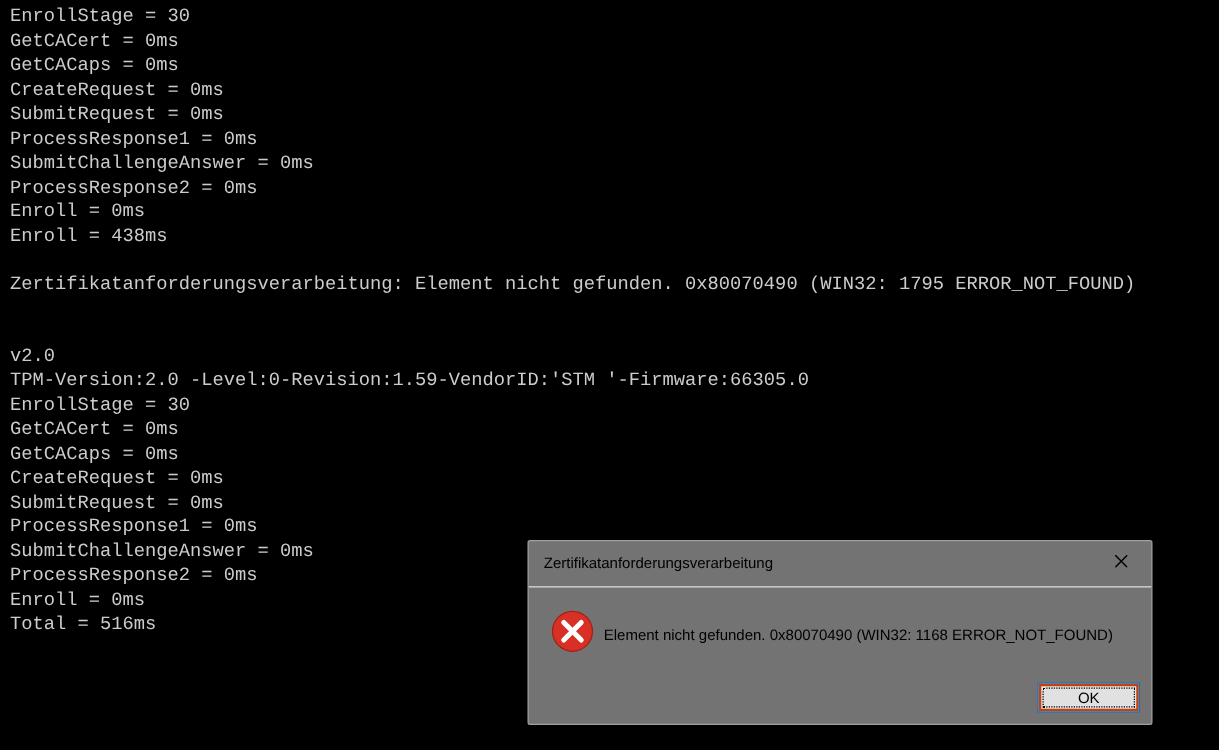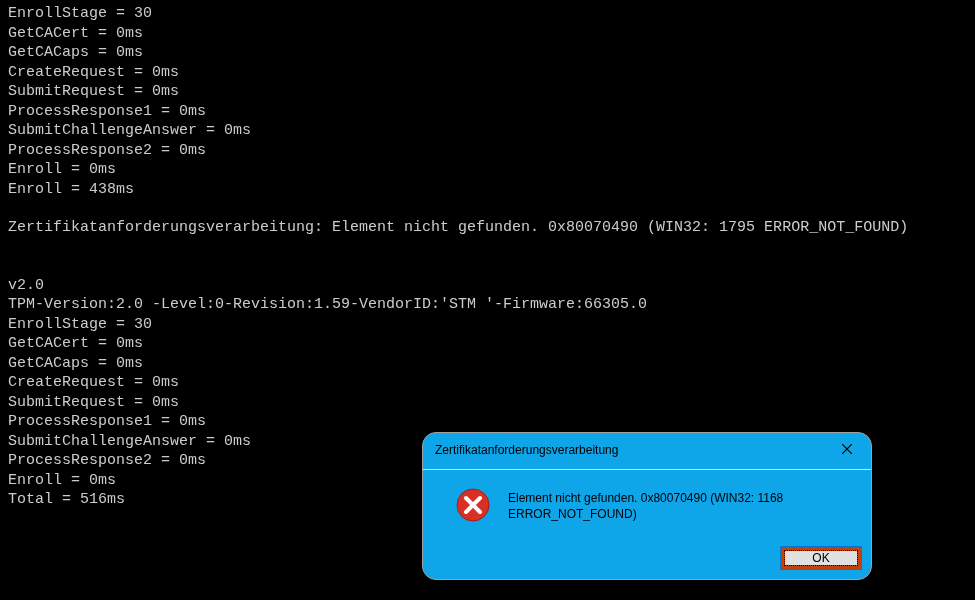--- a/index.html
+++ b/index.html
@@ -22,24 +22,24 @@
     .terminal-line {
       white-space: pre;
     }
     .blank-line {
       height: 19px;
     }
     .dialog {
       position: absolute;
       left: 422px;
       top: 432px;
-      width: 450px;
-      background: #0ea5e9;
+      width: 500px;
+      background: #737373;
       border: 1px solid #a0a0a0;
-      border-radius: 14px;
+      border-radius: 2px;
       box-shadow: 0 4px 16px rgba(0,0,0,0.3);
       font-family: 'Segoe UI', Tahoma, sans-serif;
       font-size: 12px;
       color: #000000;
     }
     .dialog-titlebar {
       display: flex;
       align-items: center;
       justify-content: space-between;
       padding: 8px 10px 8px 12px;
@@ -57,43 +57,42 @@
       justify-content: center;
       cursor: pointer;
     }
     .dialog-close svg {
       width: 10px;
       height: 10px;
     }
     .dialog-body {
       display: flex;
       padding: 18px 14px 14px 18px;
-      gap: 18px;
-      align-items: flex-start;
-      margin-left: 15px;
+      gap: 8px;
+      align-items: center;
     }
     .error-icon {
       flex-shrink: 0;
     }
     .dialog-message {
       font-size: 12px;
       color: #000000;
       line-height: 1.35;
       padding-top: 2px;
     }
     .dialog-footer {
       display: flex;
       justify-content: flex-end;
       padding: 6px 10px 10px 10px;
     }
     .dialog-button {
       min-width: 80px;
       height: 22px;
       background: #e1e1e1;
-      border: 4px solid #c2410c;
+      border: 2px solid #c2410c;
       outline: 1px dotted #000000;
       outline-offset: -4px;
       font-family: 'Segoe UI', Tahoma, sans-serif;
       font-size: 12px;
       cursor: pointer;
       display: flex;
       align-items: center;
       justify-content: center;
       box-shadow: 0 0 0 1px #0078d7;
     }

